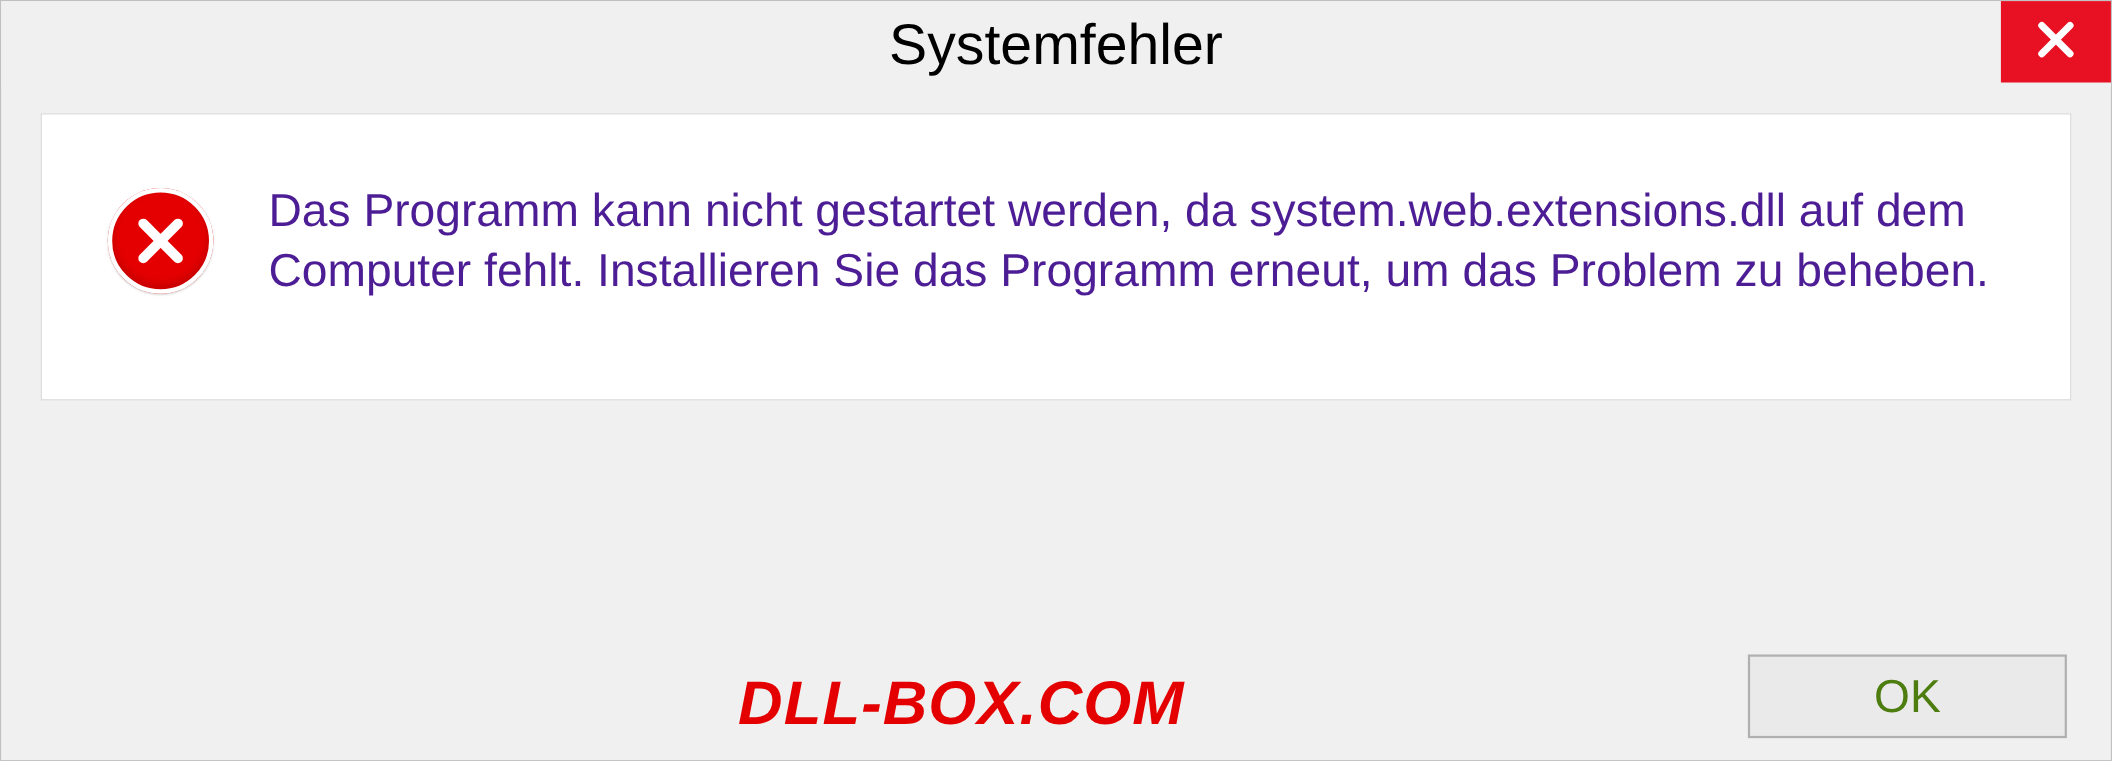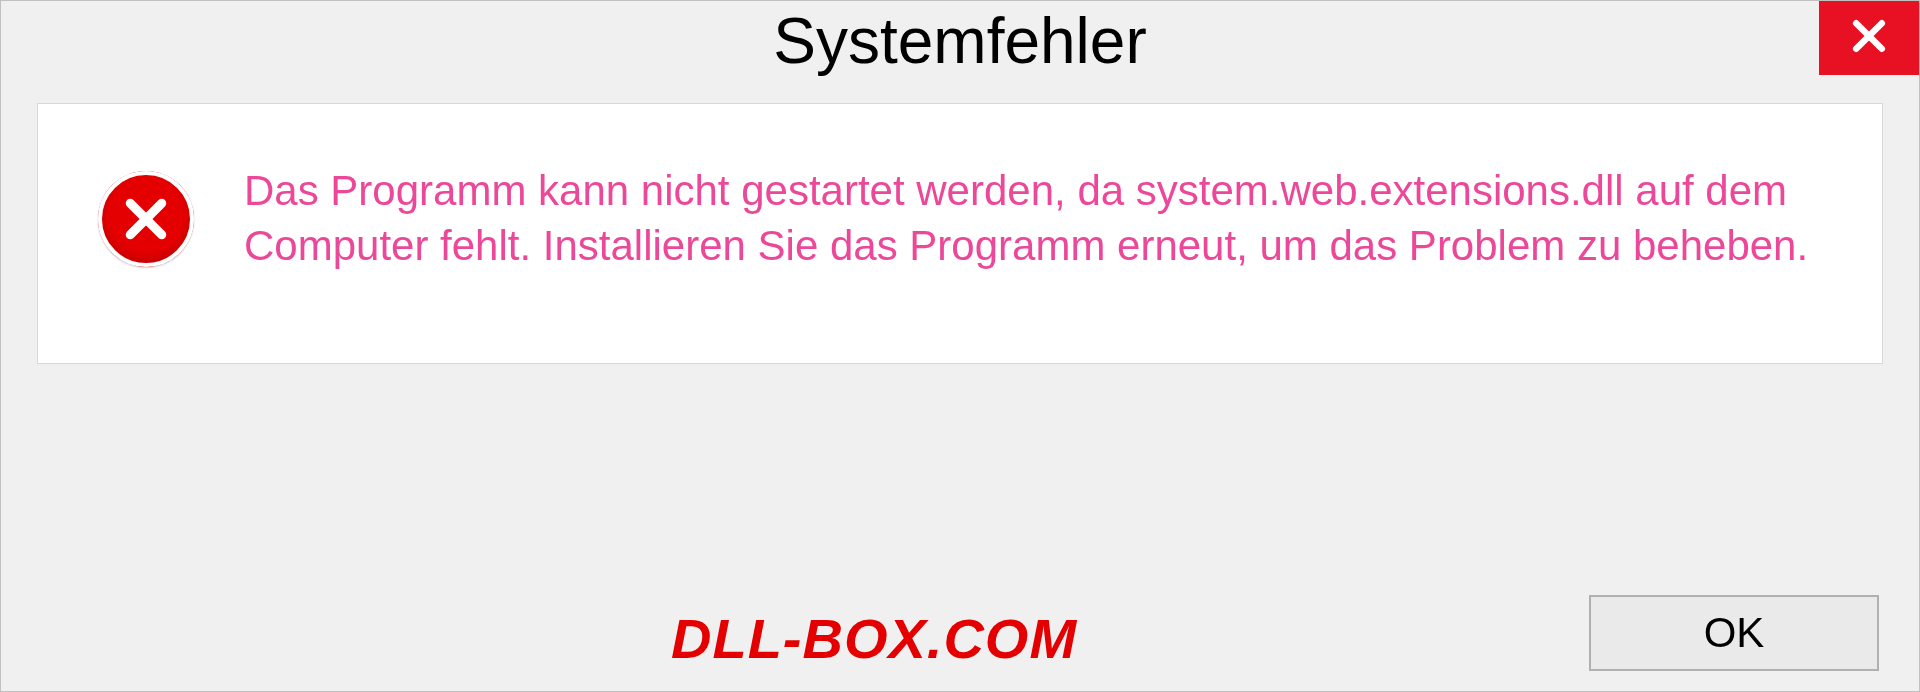--- a/index.html
+++ b/index.html
@@ -23,21 +23,21 @@
     }
     .titlebar {
       height: 80px;
       display: flex;
       align-items: center;
       justify-content: center;
       position: relative;
       background: #f0f0f0;
     }
     .title {
-      font-size: 64px;
+      font-size: 52px;
       font-weight: 400;
       color: #000000;
     }
     .close-button {
       position: absolute;
       right: 0;
       top: 0;
       width: 100px;
       height: 74px;
       background: #e81123;
@@ -79,21 +79,21 @@
       box-shadow: inset 0 -4px 8px rgba(0,0,0,0.15), 0 1px 2px rgba(0,0,0,0.2);
     }
     .error-icon svg {
       width: 54px;
       height: 54px;
       z-index: 1;
     }
     .message-text {
       font-size: 42px;
       line-height: 1.3;
-      color: #ec4899;
+      color: #4c1d95;
       flex: 1;
     }
     .footer {
       position: absolute;
       bottom: 0;
       left: 0;
       right: 0;
       height: 130px;
       display: flex;
       align-items: flex-end;
@@ -109,21 +109,21 @@
       letter-spacing: 1px;
       padding-left: 630px;
     }
     .ok-button {
       width: 290px;
       height: 76px;
       background: #eaeaea;
       border: 2px solid #b0b0b0;
       font-size: 42px;
       font-weight: 400;
-      color: #000000;
+      color: #4d7c0f;
       cursor: pointer;
       font-family: inherit;
     }
   </style>
 </head>
 <body>
 
 <div class="dialog">
   <div class="titlebar">
     <div class="title">Systemfehler</div>

